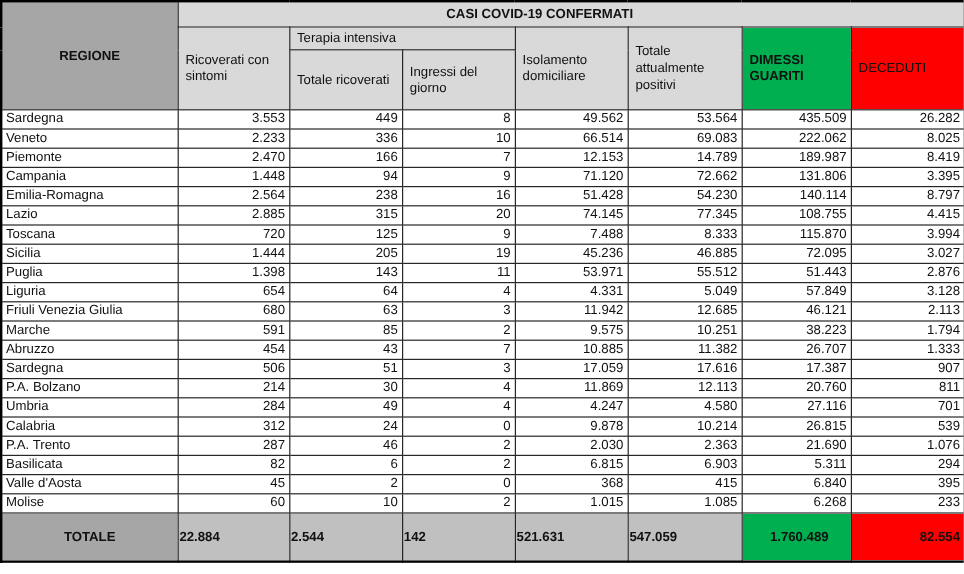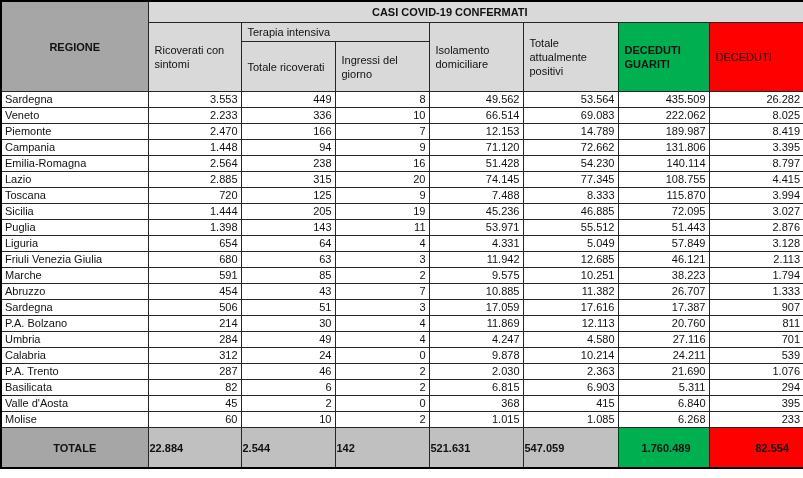--- a/index.html
+++ b/index.html
@@ -99,21 +99,21 @@
   td.total-green {
     background: var(--green, #00b050);
     color: var(--green-num-text, #08391d);
     text-align: right;
     padding-right: 18px;
   }
   td.total-red {
     background: var(--red, #ff0000);
     color: var(--red-num-text, #8f1212);
     text-align: right;
-    padding-right: 14px;
+    padding-right: 3px;
   }
 </style>
 </head>
 <body>
 
 <div id="app" style="--hdr-dark: #a6a6a6; --hdr-light: #d9d9d9; --total-gray: #c0c0c0; --green: #00b050; --green-text: #0e5427; --green-num-text: #08391d; --red: #ff0000; --red-text: #b30000; --red-num-text: #8f1212;">
   <table class="covid">
     <colgroup>
       <col style="width:147px">
       <col style="width:93px">
@@ -127,21 +127,21 @@
     <thead>
       <tr>
         <th rowspan="3" class="hdr-dark">REGIONE</th>
         <th colspan="7" class="title-cell">CASI COVID-19 CONFERMATI</th>
       </tr>
       <tr class="sub-top">
         <th rowspan="2" class="hdr">Ricoverati con sintomi</th>
         <th colspan="2" class="hdr">Terapia intensiva</th>
         <th rowspan="2" class="hdr">Isolamento domiciliare</th>
         <th rowspan="2" class="hdr">Totale attualmente positivi</th>
-        <th rowspan="2" class="hdr green-hdr">DECEDUTI GUARITI</th>
+        <th rowspan="2" class="hdr green-hdr">DIMESSI GUARITI</th>
         <th rowspan="2" class="hdr red-hdr">DECEDUTI</th>
       </tr>
       <tr class="sub-bot">
         <th class="hdr">Totale ricoverati</th>
         <th class="hdr">Ingressi del giorno</th>
       </tr>
     </thead>
     <tbody id="table-body">
         <tr>
           <td class="region">Sardegna</td>
@@ -303,21 +303,21 @@
           <td class="num">27.116</td>
           <td class="num">701</td>
         </tr>
         <tr>
           <td class="region">Calabria</td>
           <td class="num">312</td>
           <td class="num">24</td>
           <td class="num">0</td>
           <td class="num">9.878</td>
           <td class="num">10.214</td>
-          <td class="num">24.211</td>
+          <td class="num">26.815</td>
           <td class="num">539</td>
         </tr>
         <tr>
           <td class="region">P.A. Trento</td>
           <td class="num">287</td>
           <td class="num">46</td>
           <td class="num">2</td>
           <td class="num">2.030</td>
           <td class="num">2.363</td>
           <td class="num">21.690</td>

